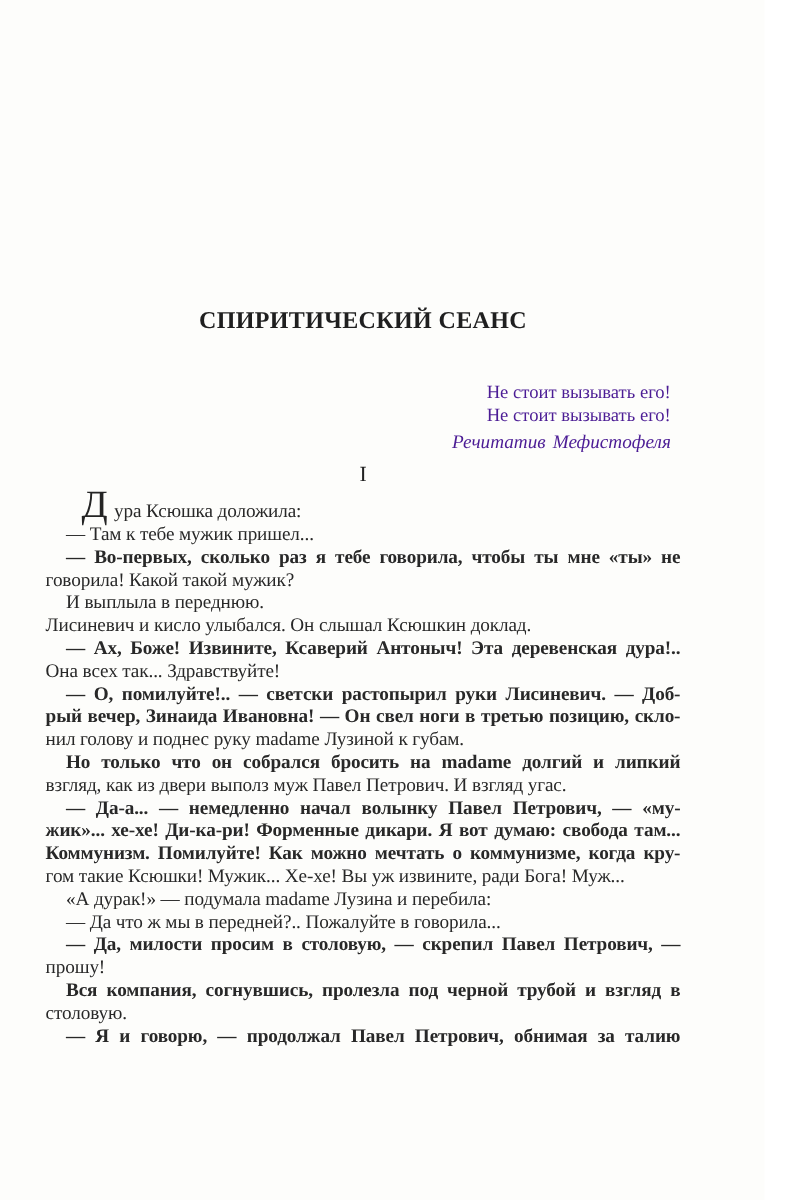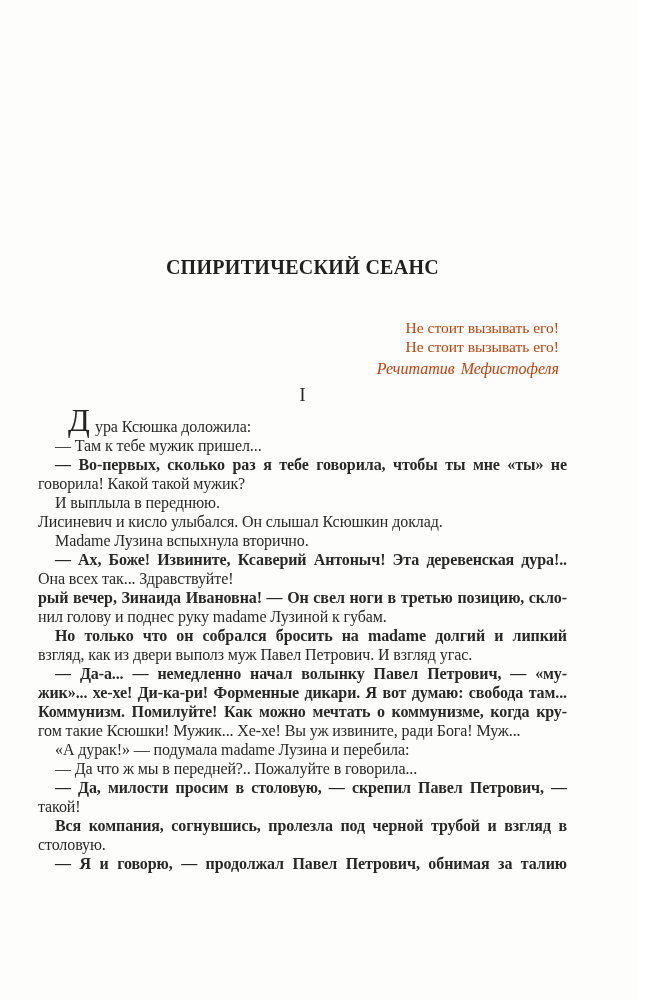--- a/index.html
+++ b/index.html
@@ -31,21 +31,21 @@
     letter-spacing: 0.3px;
     color: #1f1f1f;
   }
   .epigraph {
     position: absolute;
     top: 318px;
     right: 8px;
     text-align: right;
     font-size: 15.5px;
     line-height: 19px;
-    color: #c2410c;
+    color: #4c1d95;
   }
   .epigraph .attribution {
     font-style: italic;
     font-size: 16px;
     margin-top: 3px;
     word-spacing: 2px;
     margin-left: 20px;
   }
   .chapter {
     position: absolute;
@@ -104,34 +104,34 @@
 
     <div class="chapter">I</div>
 
     <div class="bodytext" id="bodytext">
         <div class="line capline"><span class="dropcap">Д</span>ура Ксюшка доложила:</div>
         <div class="line ind">— Там к тебе мужик пришел...</div>
         <div class="line ind just">— Во-первых, сколько раз я тебе говорила, чтобы ты мне «ты» не</div>
         <div class="line">говорила! Какой такой мужик?</div>
         <div class="line ind">И выплыла в переднюю.</div>
         <div class="line">Лисиневич и кисло улыбался. Он слышал Ксюшкин доклад.</div>
-        <div class="line ind">Madame Лузина вспыхнула вторично.</div>
         <div class="line ind just">— Ах, Боже! Извините, Ксаверий Антоныч! Эта деревенская дура!..</div>
         <div class="line">Она всех так... Здравствуйте!</div>
+        <div class="line ind just">— О, помилуйте!.. — светски растопырил руки Лисиневич. — Доб-</div>
         <div class="line just">рый вечер, Зинаида Ивановна! — Он свел ноги в третью позицию, скло-</div>
         <div class="line">нил голову и поднес руку madame Лузиной к губам.</div>
         <div class="line ind just">Но только что он собрался бросить на madame долгий и липкий</div>
         <div class="line">взгляд, как из двери выполз муж Павел Петрович. И взгляд угас.</div>
         <div class="line ind just">— Да-а... — немедленно начал волынку Павел Петрович, — «му-</div>
         <div class="line just">жик»... хе-хе! Ди-ка-ри! Форменные дикари. Я вот думаю: свобода там...</div>
         <div class="line just">Коммунизм. Помилуйте! Как можно мечтать о коммунизме, когда кру-</div>
         <div class="line">гом такие Ксюшки! Мужик... Хе-хе! Вы уж извините, ради Бога! Муж...</div>
         <div class="line ind">«А дурак!» — подумала madame Лузина и перебила:</div>
         <div class="line ind">— Да что ж мы в передней?.. Пожалуйте в говорила...</div>
         <div class="line ind just">— Да, милости просим в столовую, — скрепил Павел Петрович, —</div>
-        <div class="line">такой!</div>
+        <div class="line">прошу!</div>
         <div class="line ind just">Вся компания, согнувшись, пролезла под черной трубой и взгляд в</div>
         <div class="line">столовую.</div>
         <div class="line ind just">— Я и говорю, — продолжал Павел Петрович, обнимая за талию</div>
       </div>
 
   </div>
 </div>
 
 </body></html>

